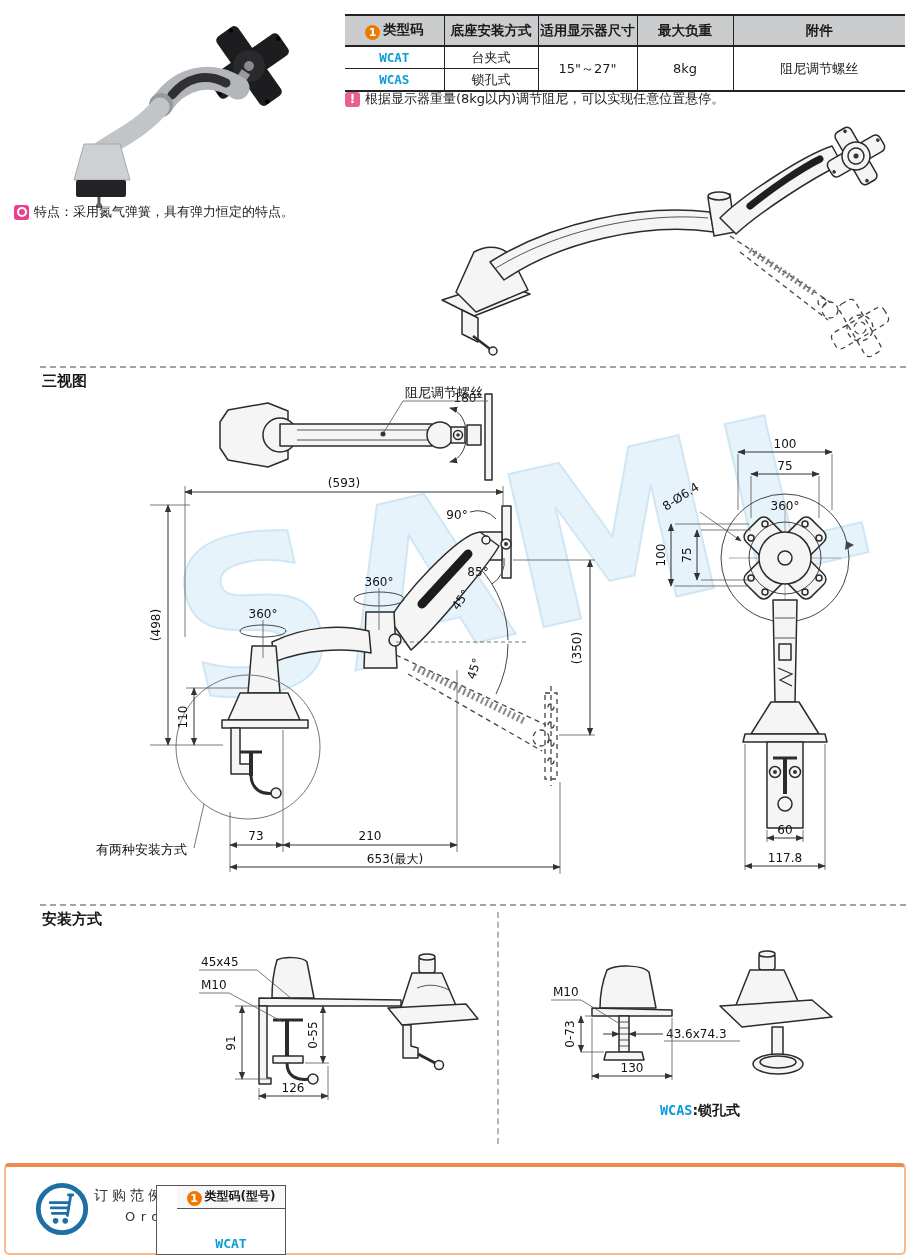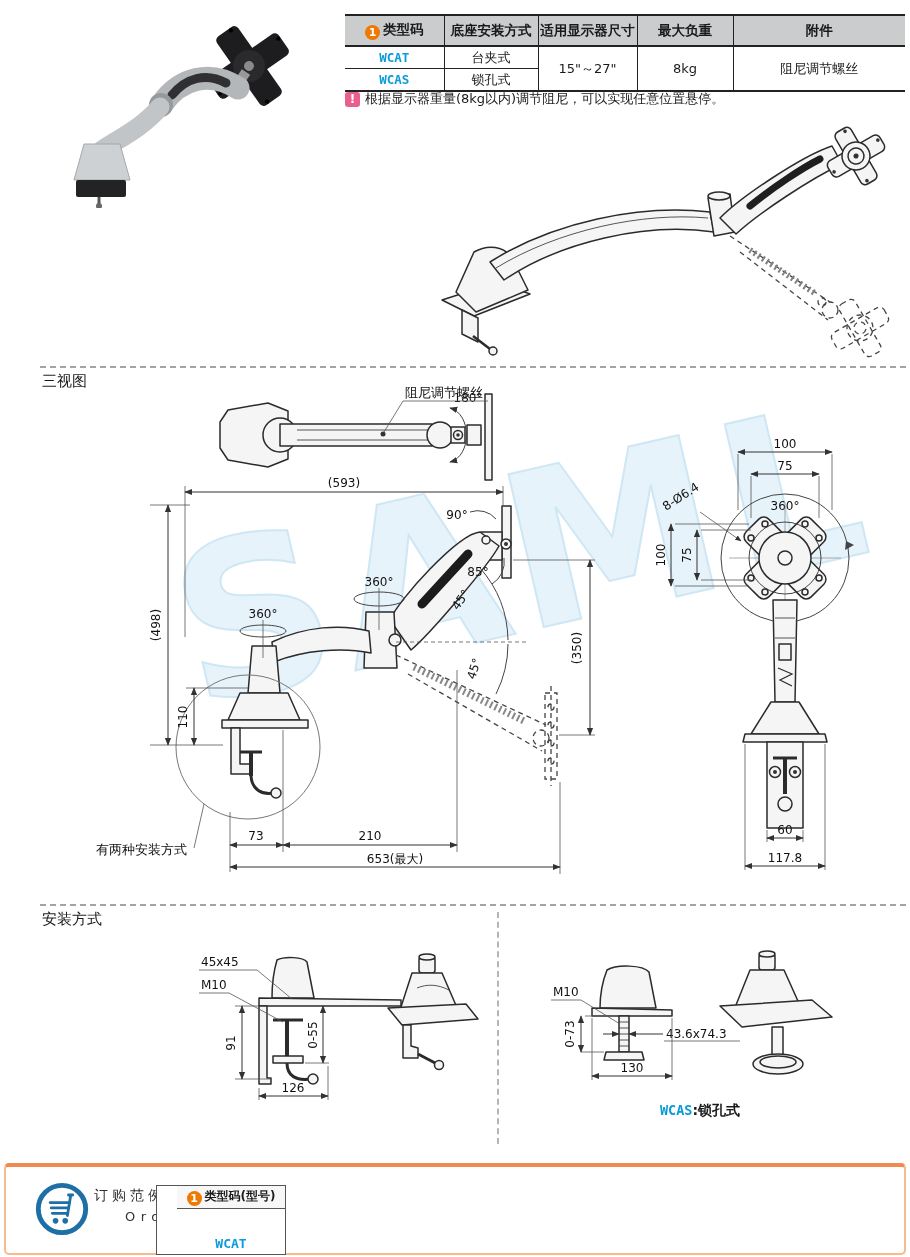--- a/index.html
+++ b/index.html
@@ -27,21 +27,21 @@
   .note-line{position:absolute;left:345px;top:90px;display:flex;align-items:center;font-size:13px;z-index:2;}
   .excl-icon{width:15px;height:15px;border-radius:3px;background:#e9608e;color:#fff;font-weight:bold;
     font-size:12px;line-height:15px;text-align:center;display:inline-block;margin-right:5px;flex:none;}
   .feature-line{position:absolute;left:14px;top:203px;display:flex;align-items:center;font-size:13px;z-index:2;}
   .ring-icon{width:15px;height:15px;border-radius:3px;background:#e9418e;display:inline-flex;
     align-items:center;justify-content:center;margin-right:5px;flex:none;}
   .ring-icon i{width:6px;height:6px;border:2px solid #fff;border-radius:50%;display:block;}
   
   .hdiv{position:absolute;left:40px;width:866px;border-top:2px dashed #a3a3a3;z-index:1;}
   .vdiv{position:absolute;border-left:2px dashed #b5b5b5;z-index:1;}
-  .sec-title{position:absolute;left:42px;font-size:15px;font-weight:normal;z-index:2;}
+  .sec-title{position:absolute;left:42px;font-size:15px;font-weight:bold;z-index:2;}
   .caption{position:absolute;text-align:center;font-size:14px;font-weight:bold;z-index:2;}
   .caption .code-text{font-size:13.5px;}
   
   svg{z-index:1;}
   svg text{font-family:"DejaVu Sans",sans-serif;font-size:12px;fill:#111;}
   svg text.cjk{font-size:13px;}
   .shape{fill:#f5f5f5;stroke:#2b2b2b;stroke-width:1.5;stroke-linejoin:round;}
   .thin{fill:none;stroke:#2b2b2b;stroke-width:0.8;}
   .dash{fill:none;stroke:#444;stroke-width:1.3;stroke-dasharray:5 4;}
   .arc{fill:none;stroke:#444;stroke-width:1;}
@@ -125,20 +125,26 @@
         <td>锁孔式</td>
       </tr>
     </tbody>
   </table>
 
   <div class="note-line">
     <span class="excl-icon">!</span>
     <span>根据显示器重量(8kg以内)调节阻尼，可以实现任意位置悬停。</span>
   </div>
 
+  <div class="feature-line">
+    <span class="ring-icon">
+        <i></i>
+      </span>
+    <span>特点：采用氮气弹簧，具有弹力恒定的特点。</span>
+  </div>
 
   <svg class="abs" style="left:378px;top:104px" width="525" height="266" viewBox="0 0 525 266">
     <g>
       <path d="M64,196 L120,178 L152,190 L96,212 Z" class="shape" fill="#efefef"></path>
       <path d="M96,148 C110,140 126,142 134,154 L150,186 L98,208 L78,188 Z" class="shape"></path>
       <path d="M84,206 L84,230 L100,238 L100,214 Z" class="shape" fill="#e7e7e7"></path>
       <path d="M95,232 L112,245" stroke="#2b2b2b" stroke-width="2.5" fill="none"></path>
       <circle cx="115" cy="247" r="4" class="shape"></circle>
     </g>
     <g>

